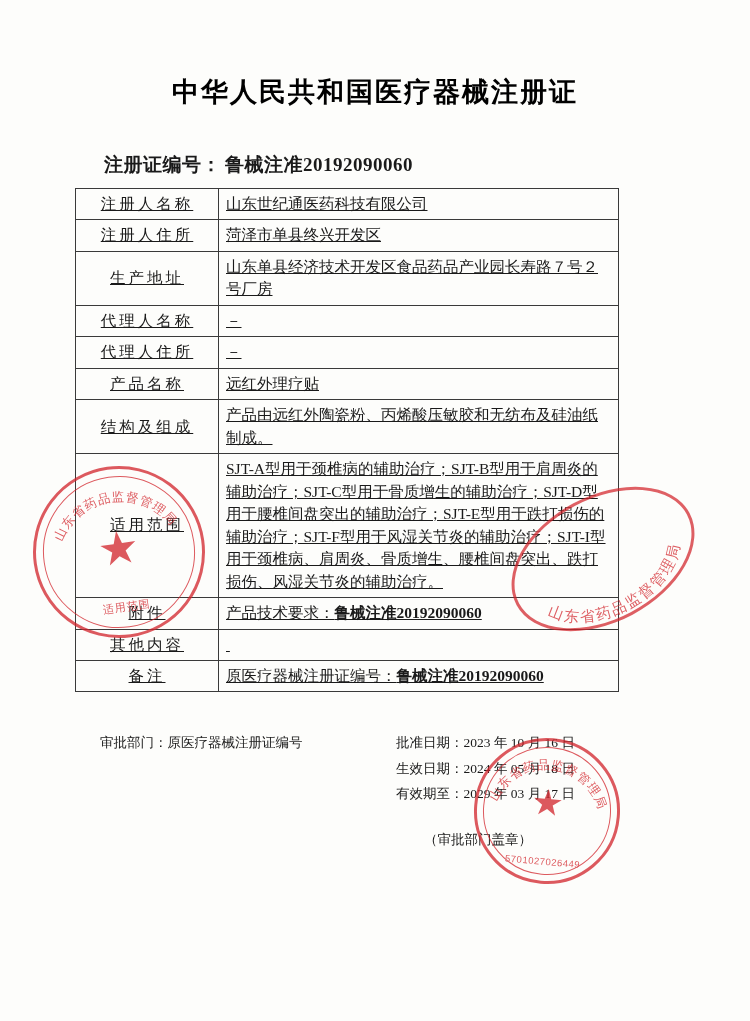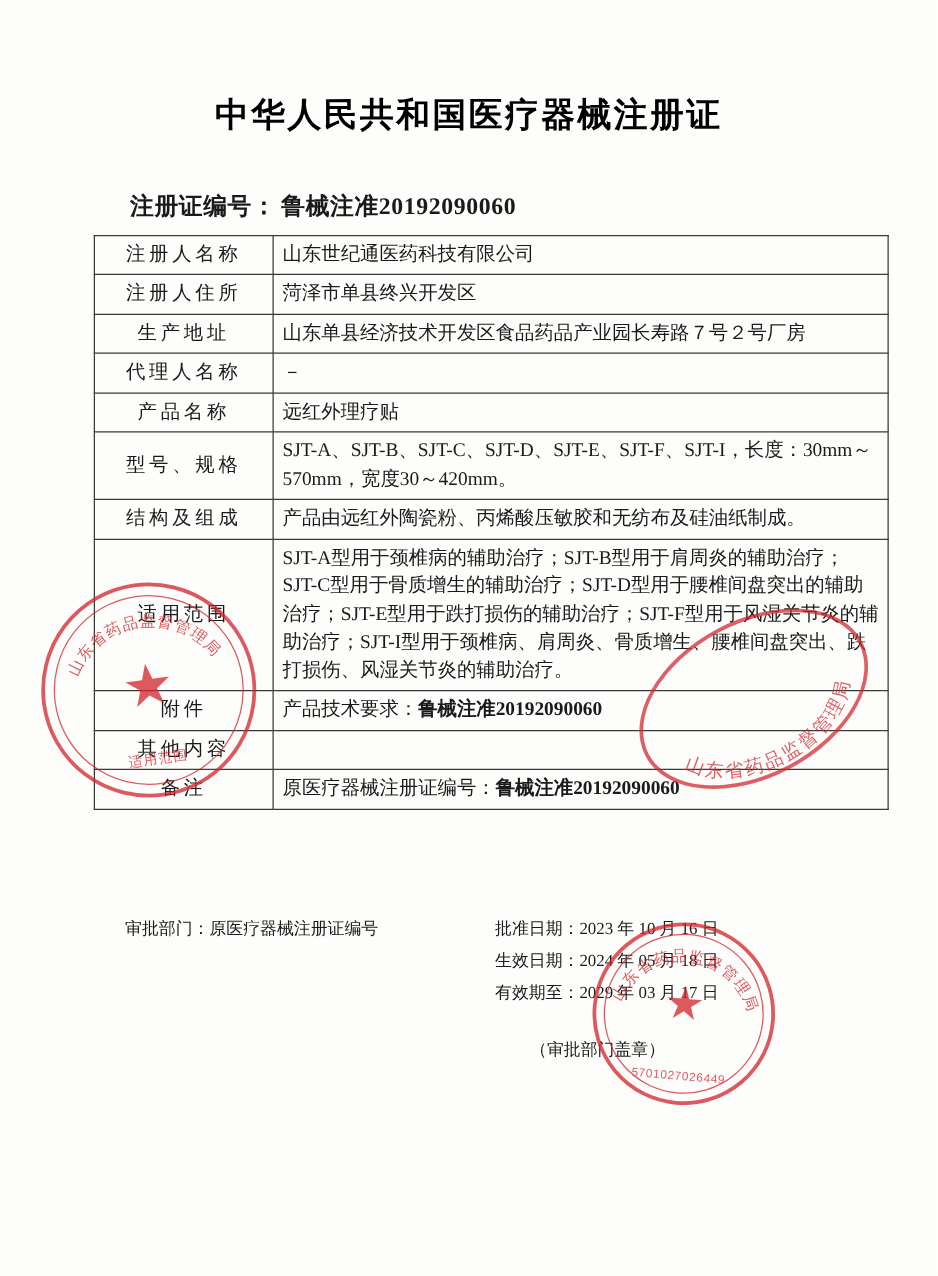--- a/index.html
+++ b/index.html
@@ -46,23 +46,24 @@
   }
   .cert-number .value {
     font-weight: bold;
     margin-left: 4px;
   }
 
   table.cert-table {
     position: absolute;
     top: 188px;
     left: 75px;
-    width: 636px;
+    width: 544px;
     border-collapse: collapse;
     table-layout: fixed;
+    text-decoration: underline;
   }
   table.cert-table td {
     border: 1px solid #3a3a3a;
     padding: 4px 7px;
     font-size: 15.5px;
     line-height: 1.45;
     vertical-align: middle;
   }
   td.key {
     width: 128px;
@@ -243,26 +244,26 @@
       </tr>
       <tr>
         <td class="key">生产地址</td>
         <td class="val">山东单县经济技术开发区食品药品产业园长寿路７号２号厂房</td>
       </tr>
       <tr>
         <td class="key">代理人名称</td>
         <td class="val">－</td>
       </tr>
       <tr>
+        <td class="key">代理人住所</td>
+        <td class="val">－</td>
+      </tr>
+      <tr>
         <td class="key">产品名称</td>
         <td class="val">远红外理疗贴</td>
-      </tr>
-      <tr>
-        <td class="key">型号、规格</td>
-        <td class="val">SJT-A、SJT-B、SJT-C、SJT-D、SJT-E、SJT-F、SJT-I，长度：30mm～570mm，宽度30～420mm。</td>
       </tr>
       <tr>
         <td class="key">结构及组成</td>
         <td class="val">产品由远红外陶瓷粉、丙烯酸压敏胶和无纺布及硅油纸制成。</td>
       </tr>
       <tr>
         <td class="key">适用范围</td>
         <td class="val">SJT-A型用于颈椎病的辅助治疗；SJT-B型用于肩周炎的辅助治疗；SJT-C型用于骨质增生的辅助治疗；SJT-D型用于腰椎间盘突出的辅助治疗；SJT-E型用于跌打损伤的辅助治疗；SJT-F型用于风湿关节炎的辅助治疗；SJT-I型用于颈椎病、肩周炎、骨质增生、腰椎间盘突出、跌打损伤、风湿关节炎的辅助治疗。</td>
       </tr>
       <tr>

